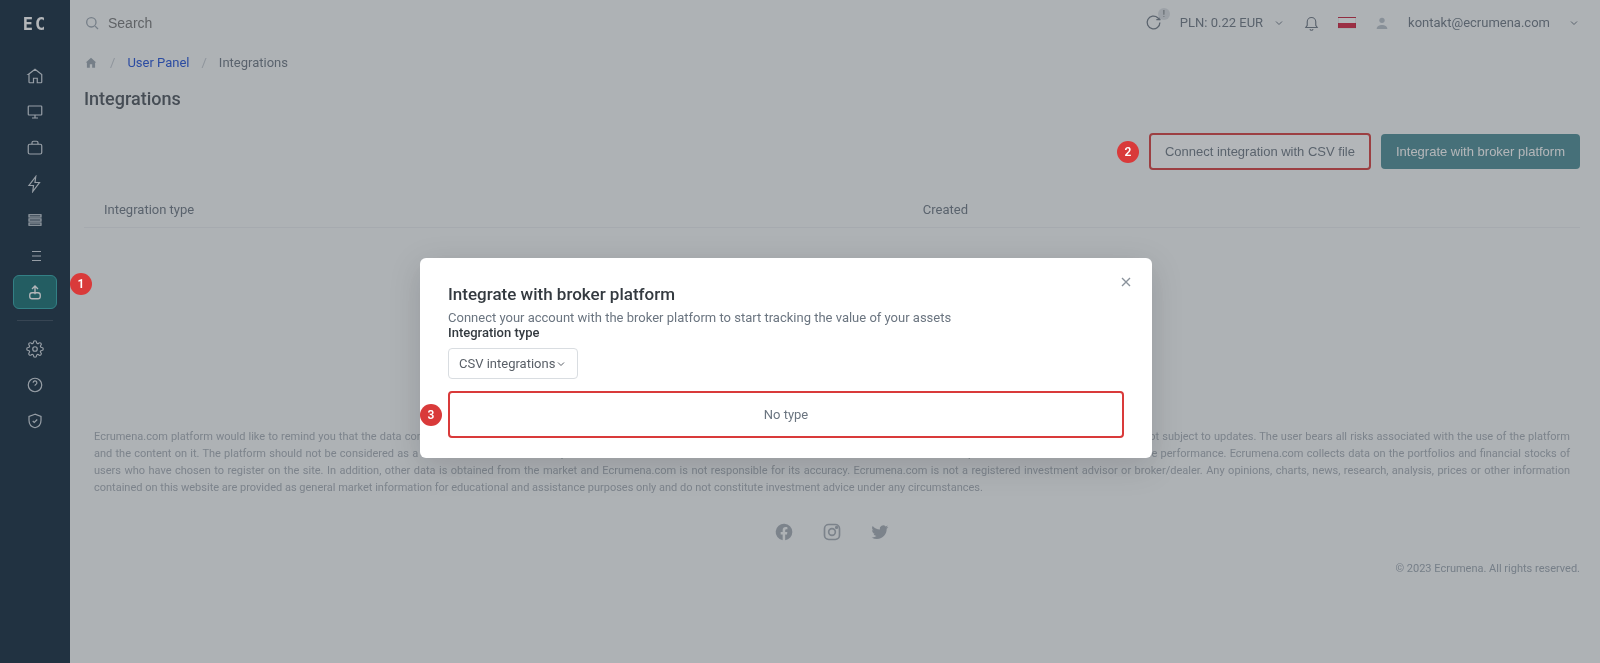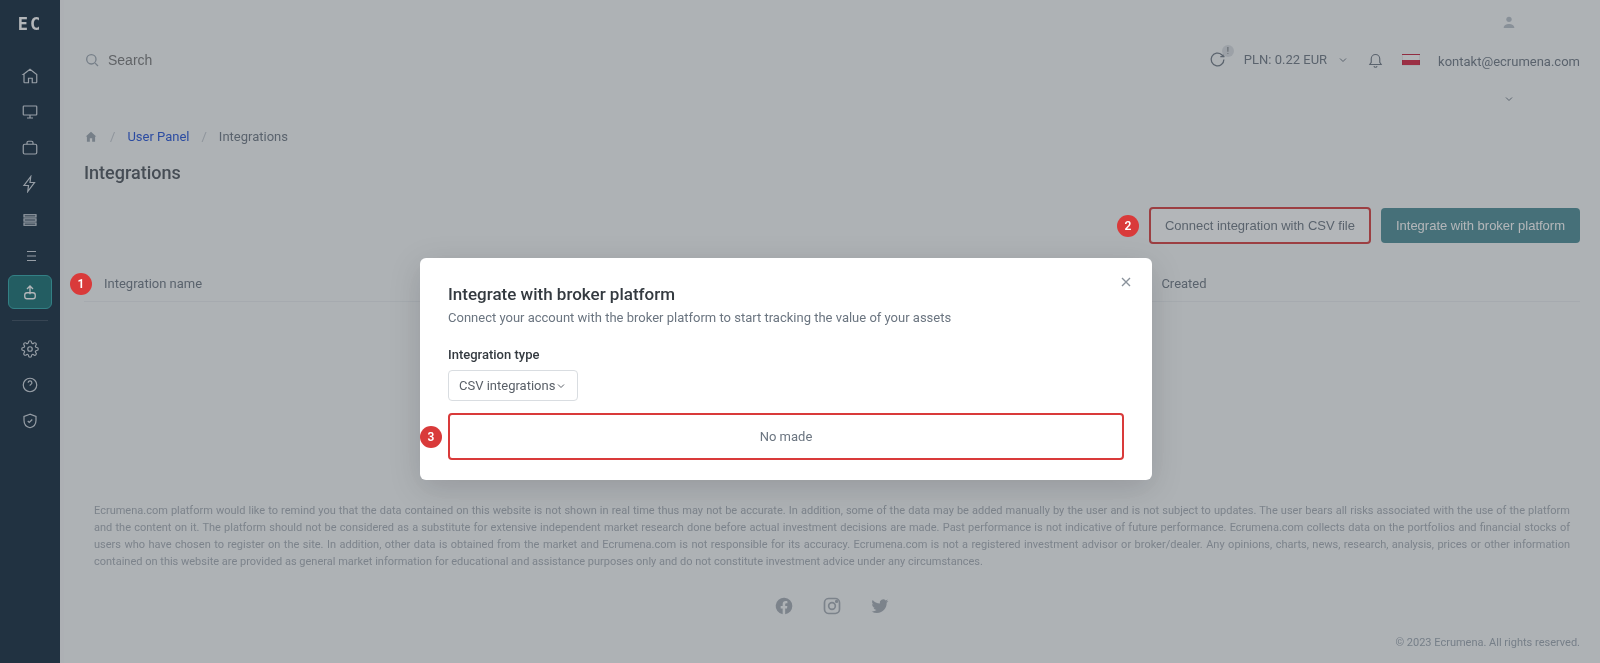--- a/index.html
+++ b/index.html
@@ -7,21 +7,21 @@
       font-family: -apple-system, BlinkMacSystemFont, "Segoe UI", Roboto, sans-serif;
       background: #f5f6f7;
       width: 1600px;
       height: 663px;
       overflow: hidden;
       position: relative;
     }
     .sidebar {
       position: fixed;
       left: 0; top: 0;
-      width: 60px;
+      width: 70px;
       height: 100%;
       background: #0d2438;
       display: flex;
       flex-direction: column;
       align-items: center;
       padding-top: 14px;
       z-index: 5;
     }
     .sidebar-logo {
       color: #fff;
@@ -104,21 +104,21 @@
       border-radius: 50%;
       display: flex; align-items: center; justify-content: center;
       line-height: 1;
     }
     .flag-pl {
       width: 18px; height: 12px;
       display: inline-block;
       background: linear-gradient(to bottom, #fff 50%, #d81e3c 50%);
       border: 1px solid rgba(0,0,0,0.08);
     }
-    .user-chip { display: flex; align-items: center; gap: 24px; cursor: pointer; flex-direction: column; }
+    .user-chip { display: flex; align-items: center; gap: 18px; cursor: pointer; }
     .avatar-icon { color: #b8c0c8; }
     .content {
       padding: 0 20px 20px 20px;
     }
     .breadcrumb {
       display: flex;
       align-items: center;
       gap: 12px;
       color: #9aa4ae;
       font-size: 13px;
@@ -181,21 +181,21 @@
       z-index: 20;
     }
     .table-head {
       display: grid;
       grid-template-columns: 1fr 1fr 1fr 160px;
       padding: 10px 20px;
       font-size: 13px;
       color: #6b7580;
       border-bottom: 1px solid #e9ecef;
     }
-    .table-head .col-created { text-align: center; }
+    .table-head .col-created { text-align: right; }
     .footer {
       margin-top: 200px;
       padding: 0 10px;
       font-size: 11px;
       line-height: 1.55;
       color: #a4abb3;
       text-align: justify;
     }
     .social-row {
       display: flex;
@@ -237,21 +237,20 @@
     }
     .modal-title {
       font-size: 17px;
       color: #343a40;
       font-weight: 500;
       margin-bottom: 6px;
     }
     .modal-subtitle {
       font-size: 13px;
       color: #6b7580;
-      margin-bottom: 22px;
     }
     .field-label {
       font-size: 13px;
       color: #343a40;
       font-weight: 500;
       margin-bottom: 8px;
     }
     .select-wrap {
       display: inline-flex;
       align-items: center;
@@ -411,21 +410,20 @@
 
     <h1 class="page-title">Integrations</h1>
 
     <div class="actions-row">
       <span class="callout-badge">2</span>
       <button class="btn btn-secondary highlight-border">Connect integration with CSV file</button>
       <button class="btn btn-primary">Integrate with broker platform</button>
     </div>
 
     <div class="table-head">
-      <div>Integration name</div>
       <div>Integration type</div>
       <div class="col-created">Created</div>
     </div>
 
     <div class="footer">Ecrumena.com platform would like to remind you that the data contained on this website is not shown in real time thus may not be accurate. In addition, some of the data may be added manually by the user and is not subject to updates. The user bears all risks associated with the use of the platform and the content on it. The platform should not be considered as a substitute for extensive independent market research done before actual investment decisions are made. Past performance is not indicative of future performance. Ecrumena.com collects data on the portfolios and financial stocks of users who have chosen to register on the site. In addition, other data is obtained from the market and Ecrumena.com is not responsible for its accuracy. Ecrumena.com is not a registered investment advisor or broker/dealer. Any opinions, charts, news, research, analysis, prices or other information contained on this website are provided as general market information for educational and assistance purposes only and do not constitute investment advice under any circumstances.</div>
 
     <div class="social-row">
       <span>
         <svg width="20" height="20" viewBox="0 0 24 24" fill="currentColor">
             <path d="M22 12a10 10 0 1 0-11.6 9.9v-7H8v-2.9h2.4V9.8c0-2.4 1.4-3.7 3.6-3.7 1 0 2.1.2 2.1.2v2.3h-1.2c-1.2 0-1.5.7-1.5 1.5V12h2.6l-.4 2.9h-2.2v7A10 10 0 0 0 22 12z"></path>
@@ -461,15 +459,15 @@
   <div class="modal-subtitle">Connect your account with the broker platform to start tracking the value of your assets</div>
   <div class="field-label">Integration type</div>
   <div class="select-wrap">
     <span>CSV integrations</span>
     <svg width="12" height="12" viewBox="0 0 24 24" fill="none" stroke="currentColor" stroke-width="2">
         <path d="m6 9 6 6 6-6"></path>
       </svg>
   </div>
   <div class="nodata-box">
     <span class="callout-badge callout-3">3</span>
-    <span>No made</span>
+    <span>No type</span>
   </div>
 </div>
 
 </body></html>

